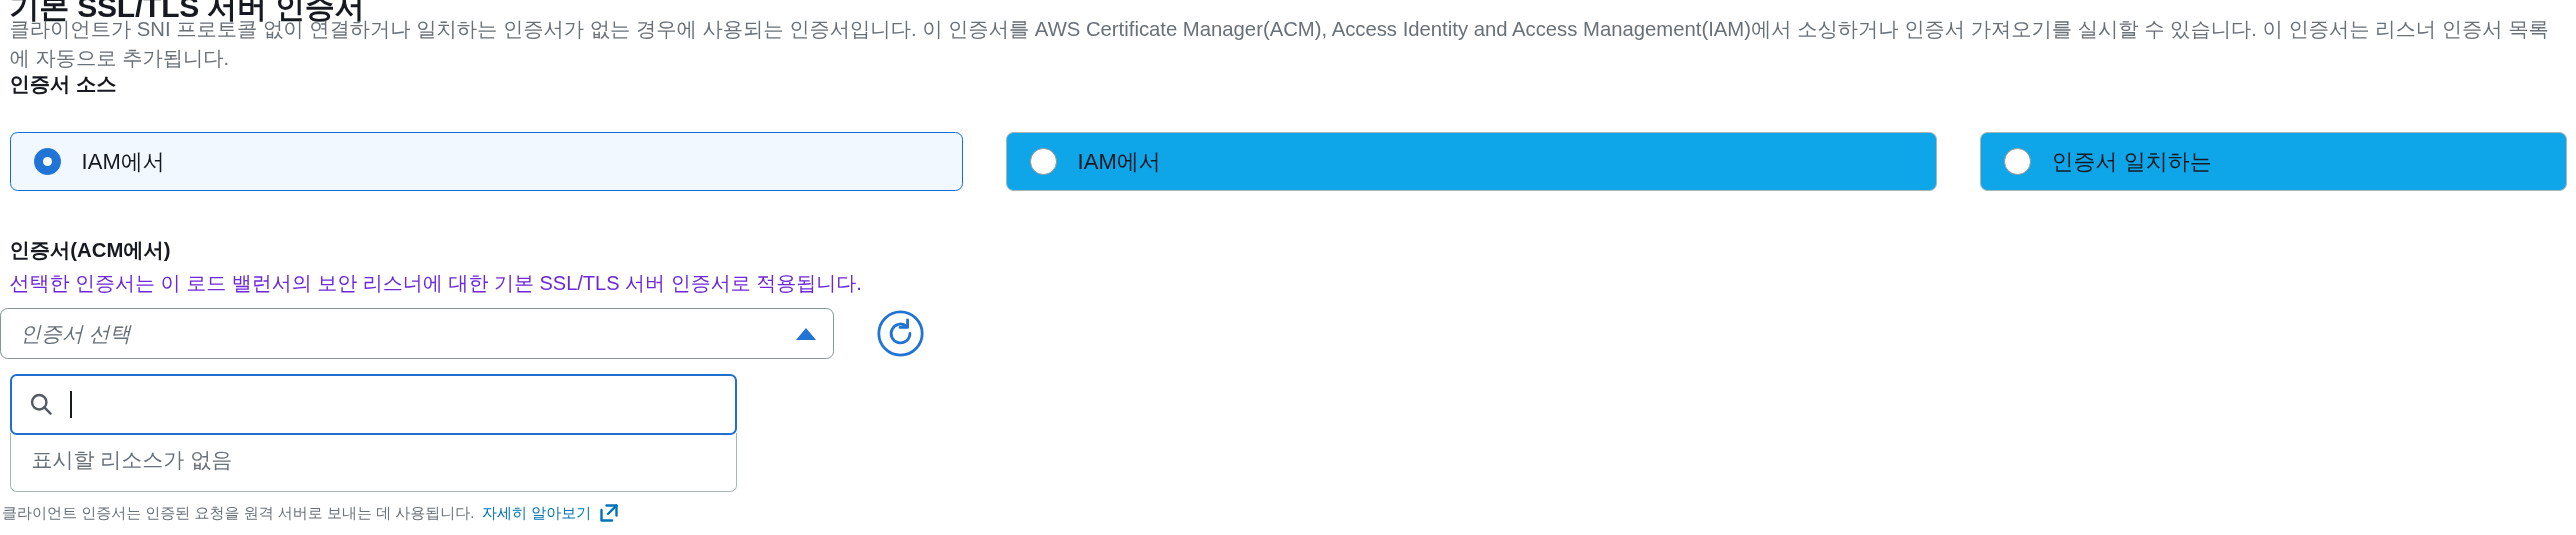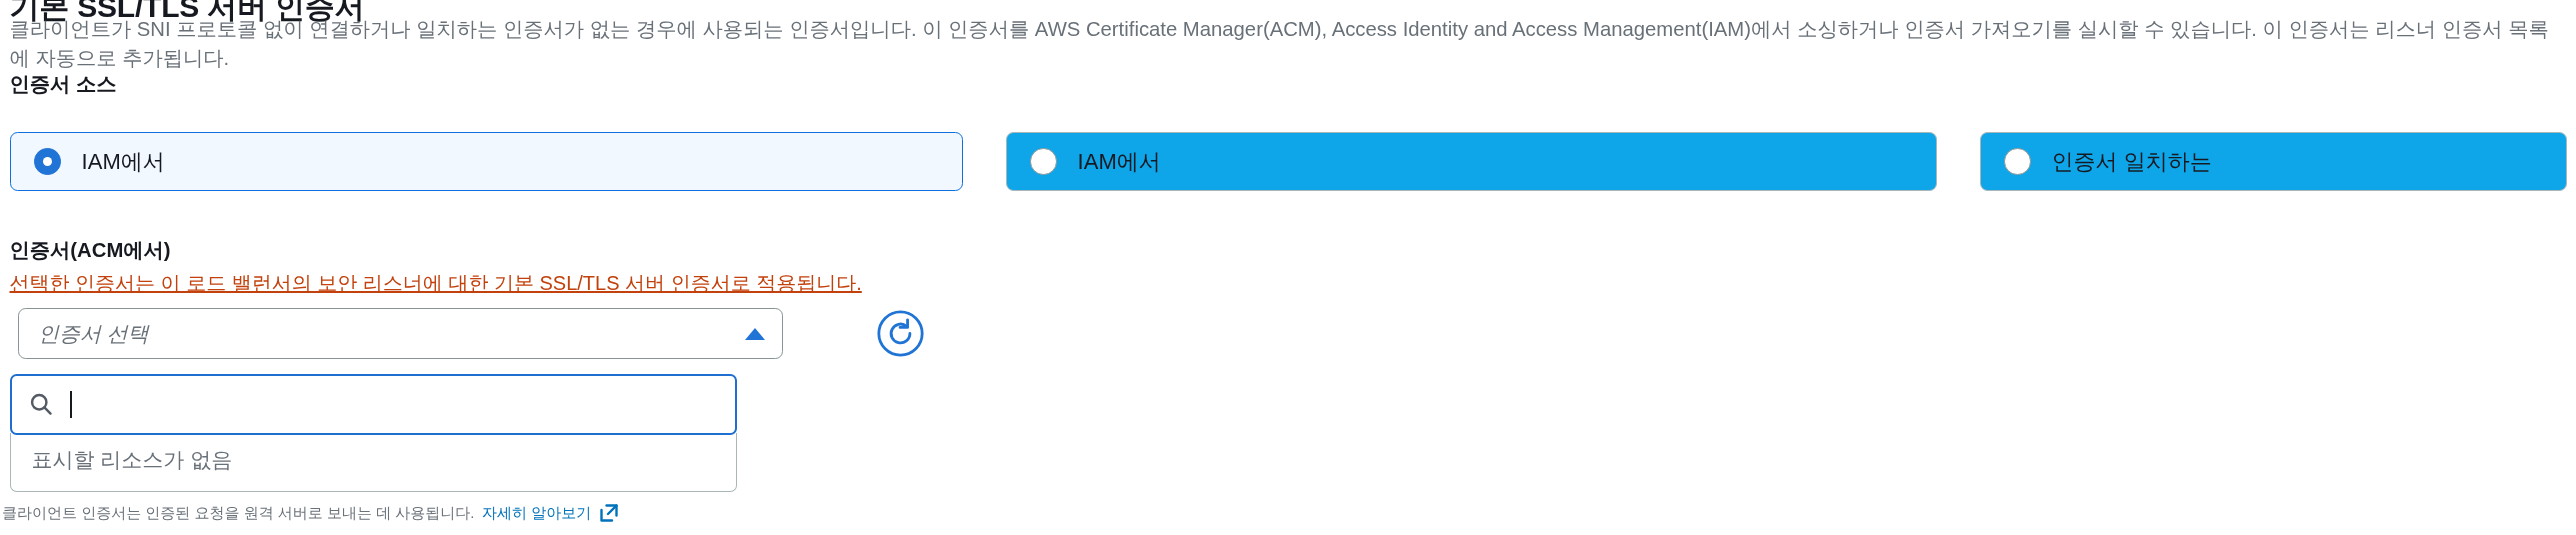--- a/index.html
+++ b/index.html
@@ -57,23 +57,22 @@
     white-space: nowrap;
   }
   #cert-source-label { left: 9.5px; top: 70px; }
   #cert-acm-label    { left: 9.5px; top: 236px; }
 
   .field-hint {
     position: absolute;
     left: 9.5px;
     top: 270px;
     font-size: 20px;
-    color: #c2410c;
-    white-space: nowrap;
-    text-decoration: underline;
+    color: #6d28d9;
+    white-space: nowrap;
   }
 
   
   .radio-row {
     position: absolute;
     left: 9.5px;
     top: 132px;
     width: 2557px;
     height: 62px;
   }
@@ -127,23 +126,23 @@
   .radio-label {
     margin-left: 21px;
     font-size: 22px;
     color: #16191f;
     white-space: nowrap;
   }
 
   
   .select-wrap {
     position: absolute;
-    left: 18px;
+    left: 0;
     top: 308px;
-    width: 765px;
+    width: 834px;
     height: 51px;
   }
   .select-box {
     width: 100%;
     height: 100%;
     box-sizing: border-box;
     border: 1.9px solid #879596;
     border-radius: 7.6px;
     background: #ffffff;
     display: flex;

